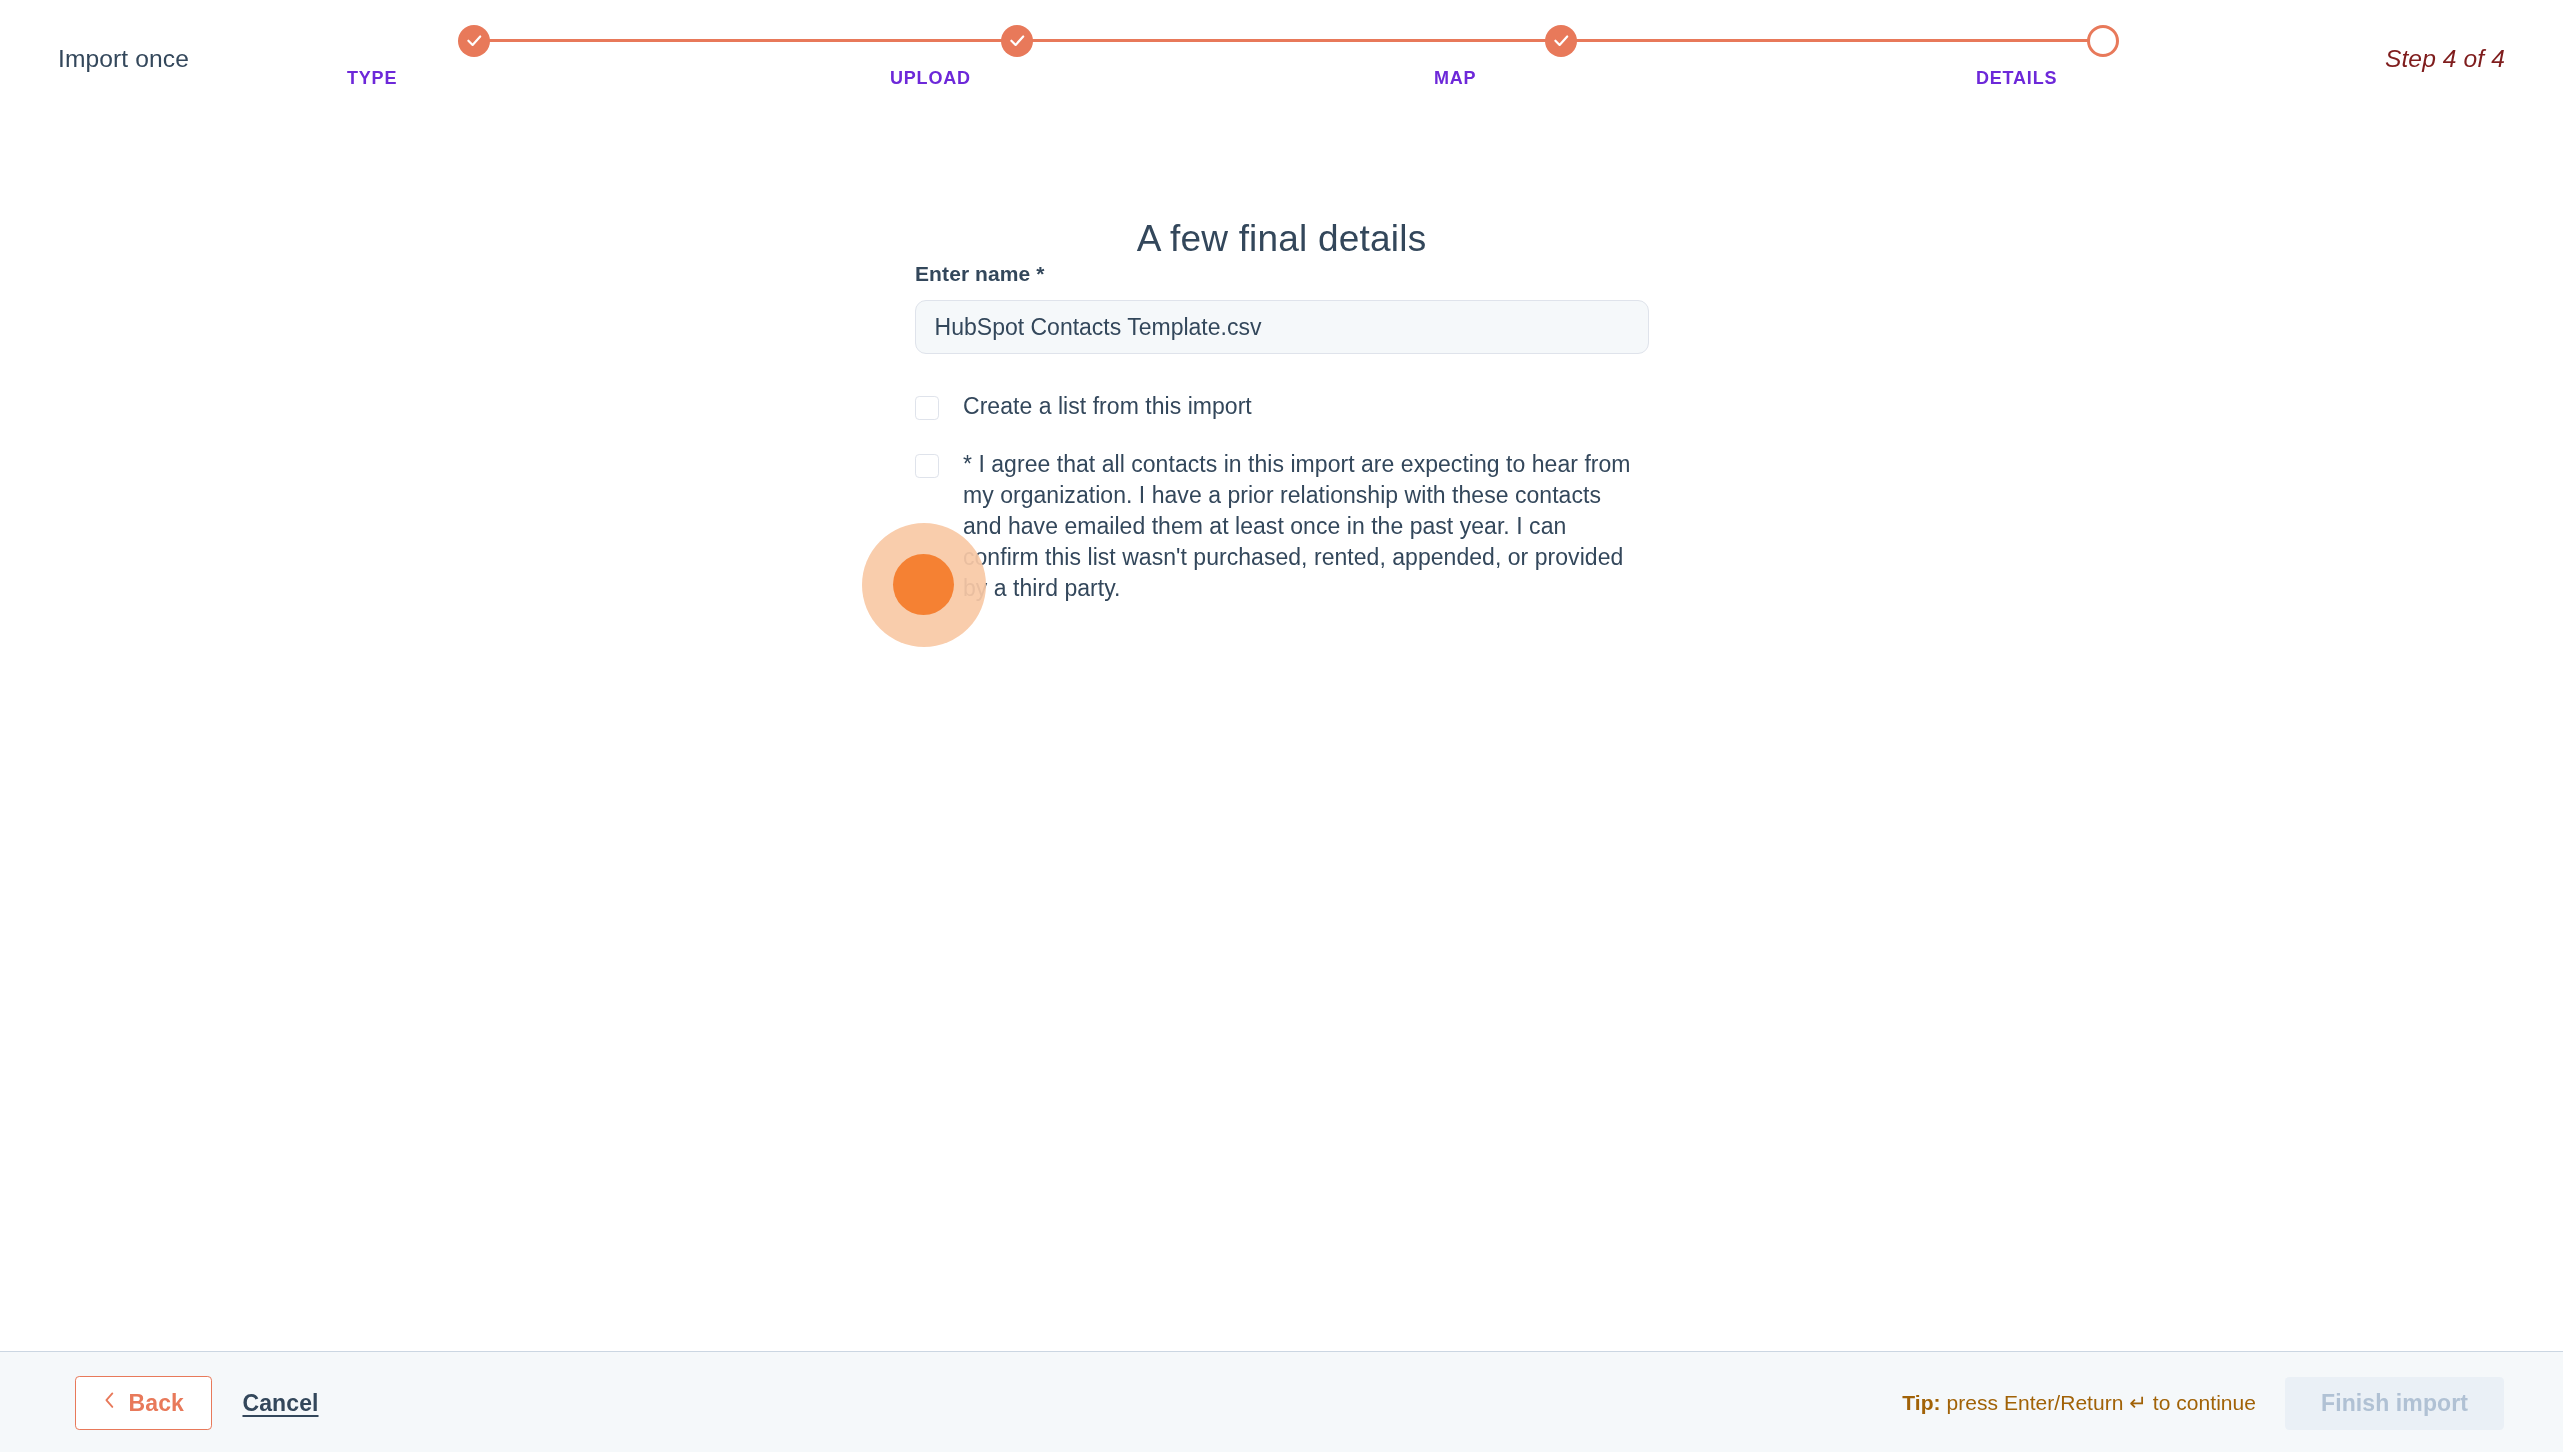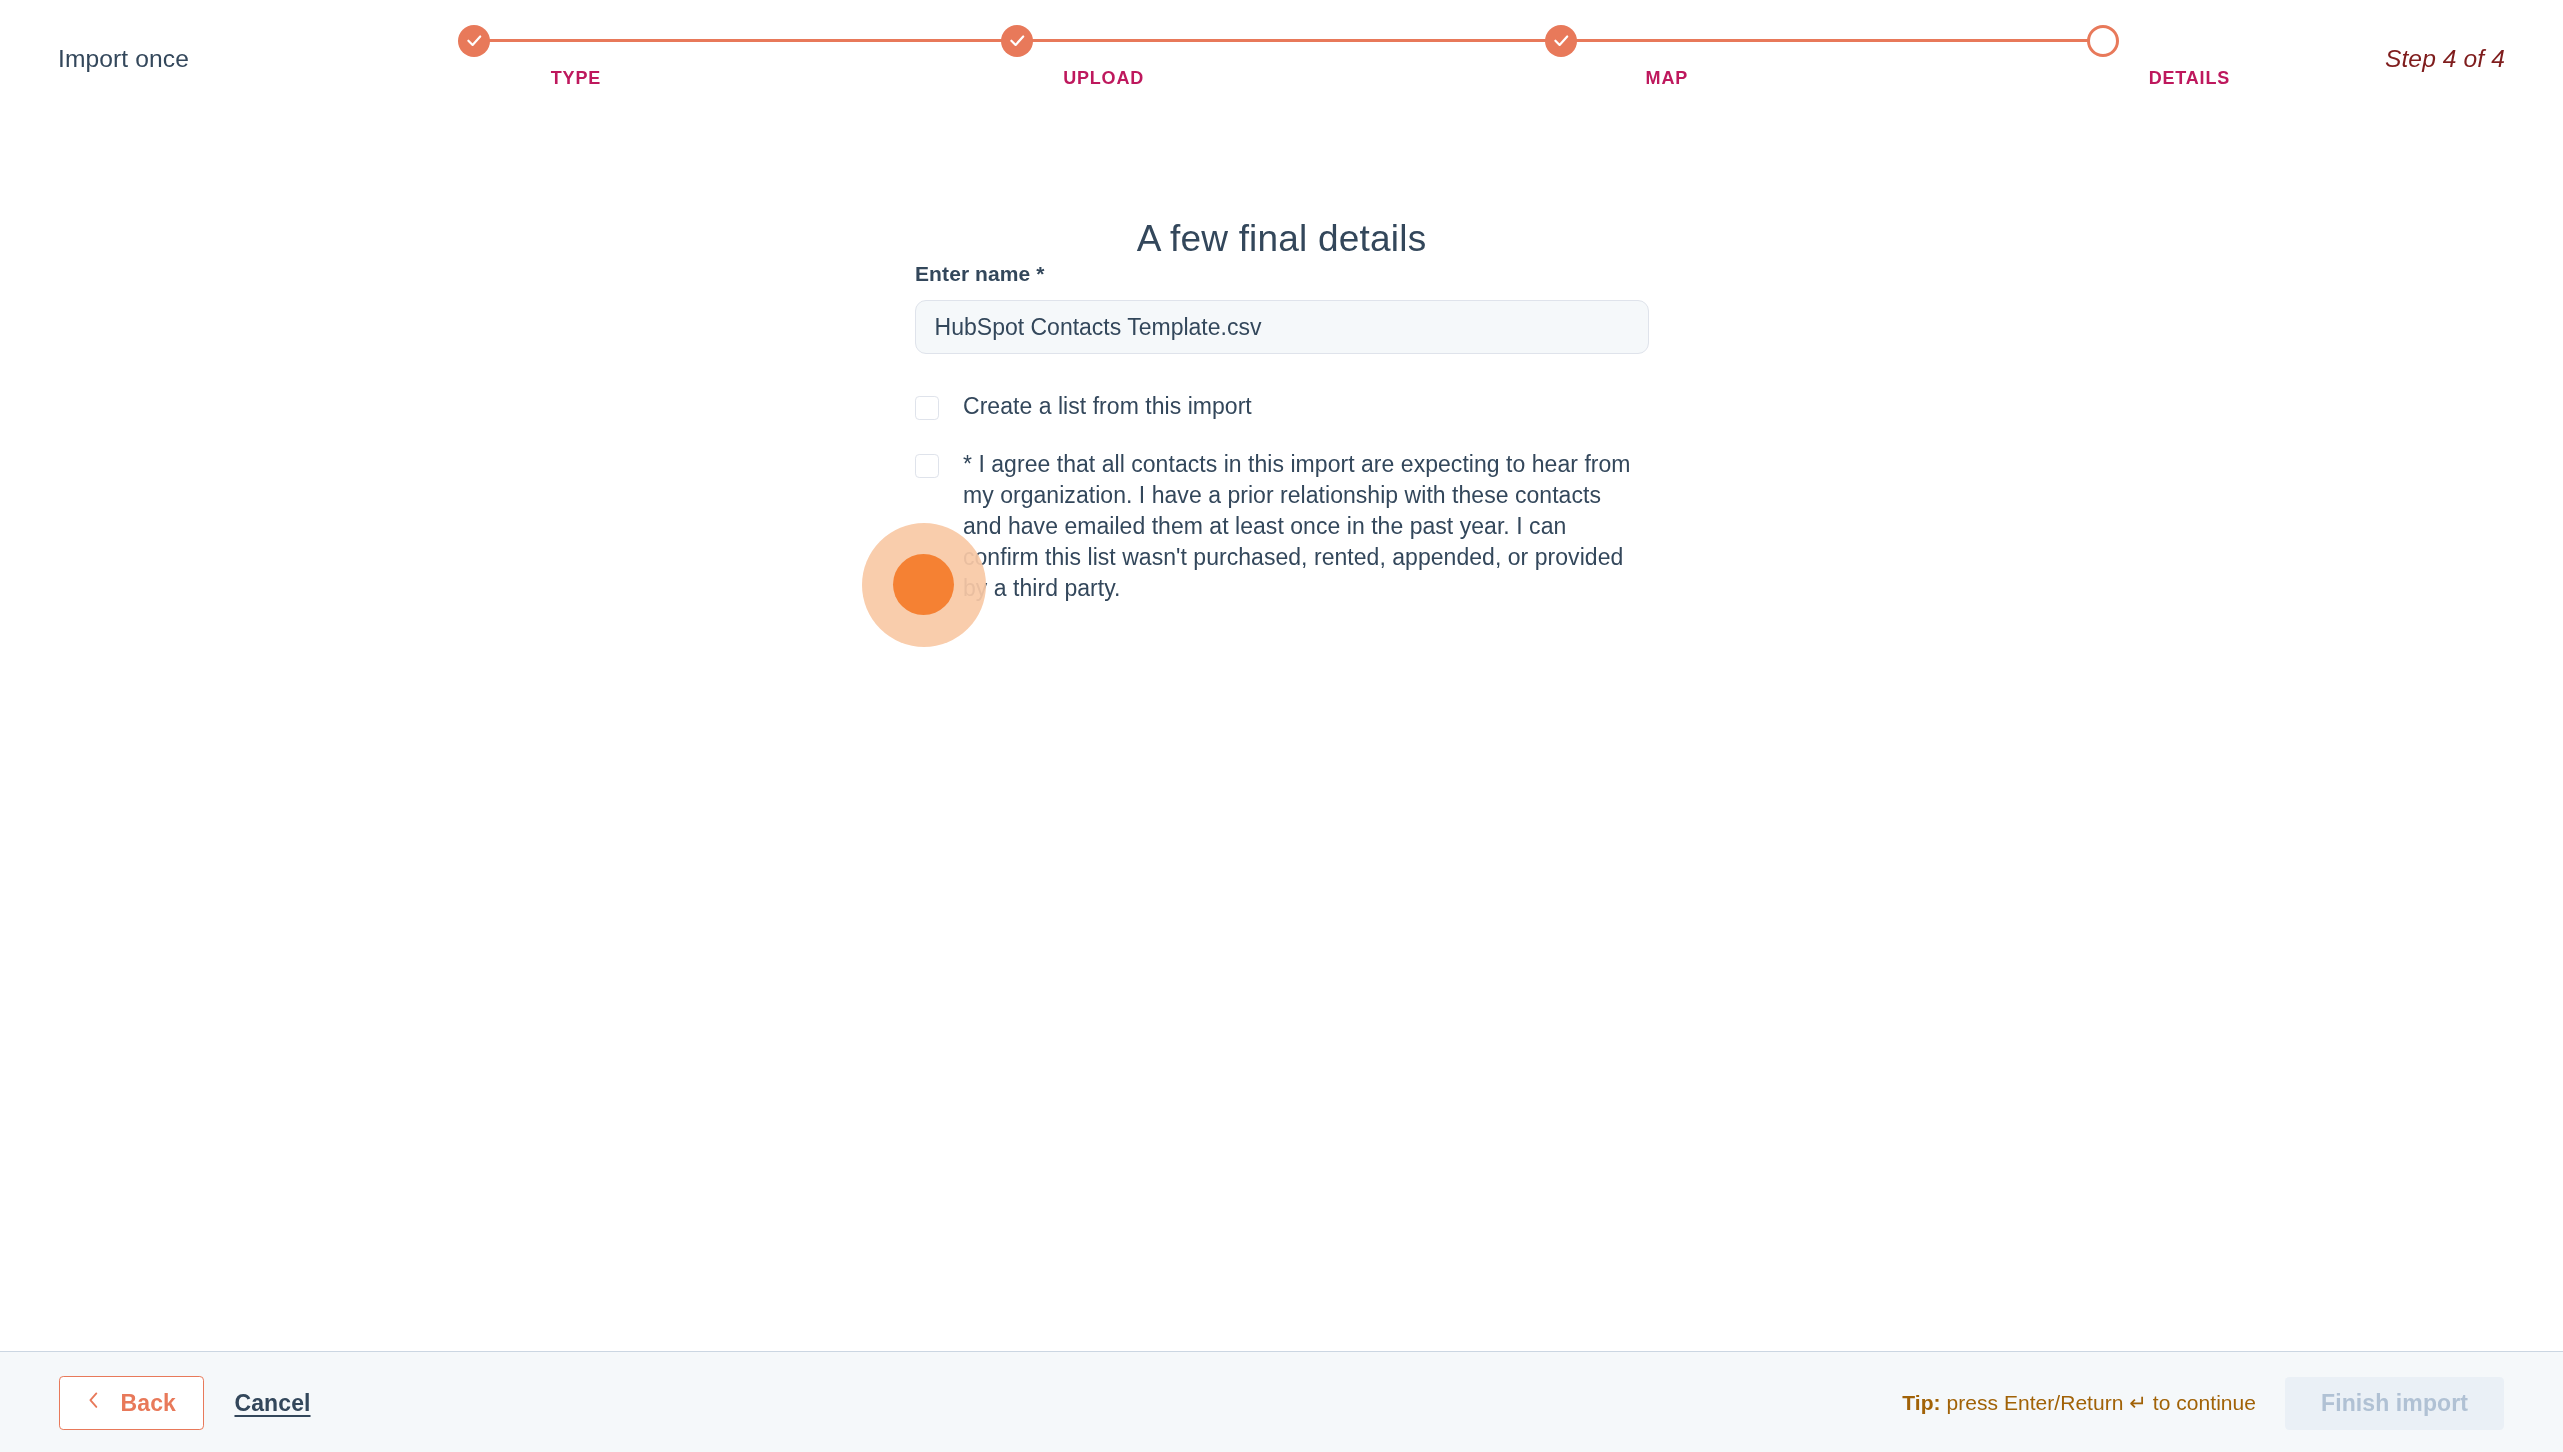--- a/index.html
+++ b/index.html
@@ -95,25 +95,25 @@
     border: 3.4px solid #e8795a;
   }
 
   .step .dot svg { display: block; }
 
   .step .step-label {
     position: absolute;
     top: 68px;
     left: -127px;
     width: 254px;
-    text-align: right;
+    text-align: left;
     font-size: 18px;
     font-weight: bold;
     letter-spacing: 0.8px;
-    color: #be185d;
+    color: #6d28d9;
     text-transform: uppercase;
   }
 
   
   .main {
     position: absolute;
     top: 119px; left: 0;
     width: 2563px;
     height: 1232px;
     background: #ffffff;
@@ -236,32 +236,33 @@
     height: 102px;
     display: flex;
     align-items: center;
     gap: 30.5px;
   }
 
   .btn-back {
     display: flex;
     align-items: center;
     justify-content: center;
-    gap: 20px;
+    gap: 12px;
     height: 54px;
     padding: 0 27px;
     background: #ffffff;
     border: 0.8px solid #e8795a;
     border-radius: 4.2px;
     color: #e8795a;
     font-family: "Liberation Sans", sans-serif;
     font-size: 23px;
     font-weight: bold;
     cursor: pointer;
     letter-spacing: 0.1px;
+    margin-left: 16px;
   }
 
   .btn-back .chev { display: block; }
 
   .link-cancel {
     font-size: 23px;
     font-weight: bold;
     color: #33475b;
     text-decoration: underline;
     text-underline-offset: 4.2px;

